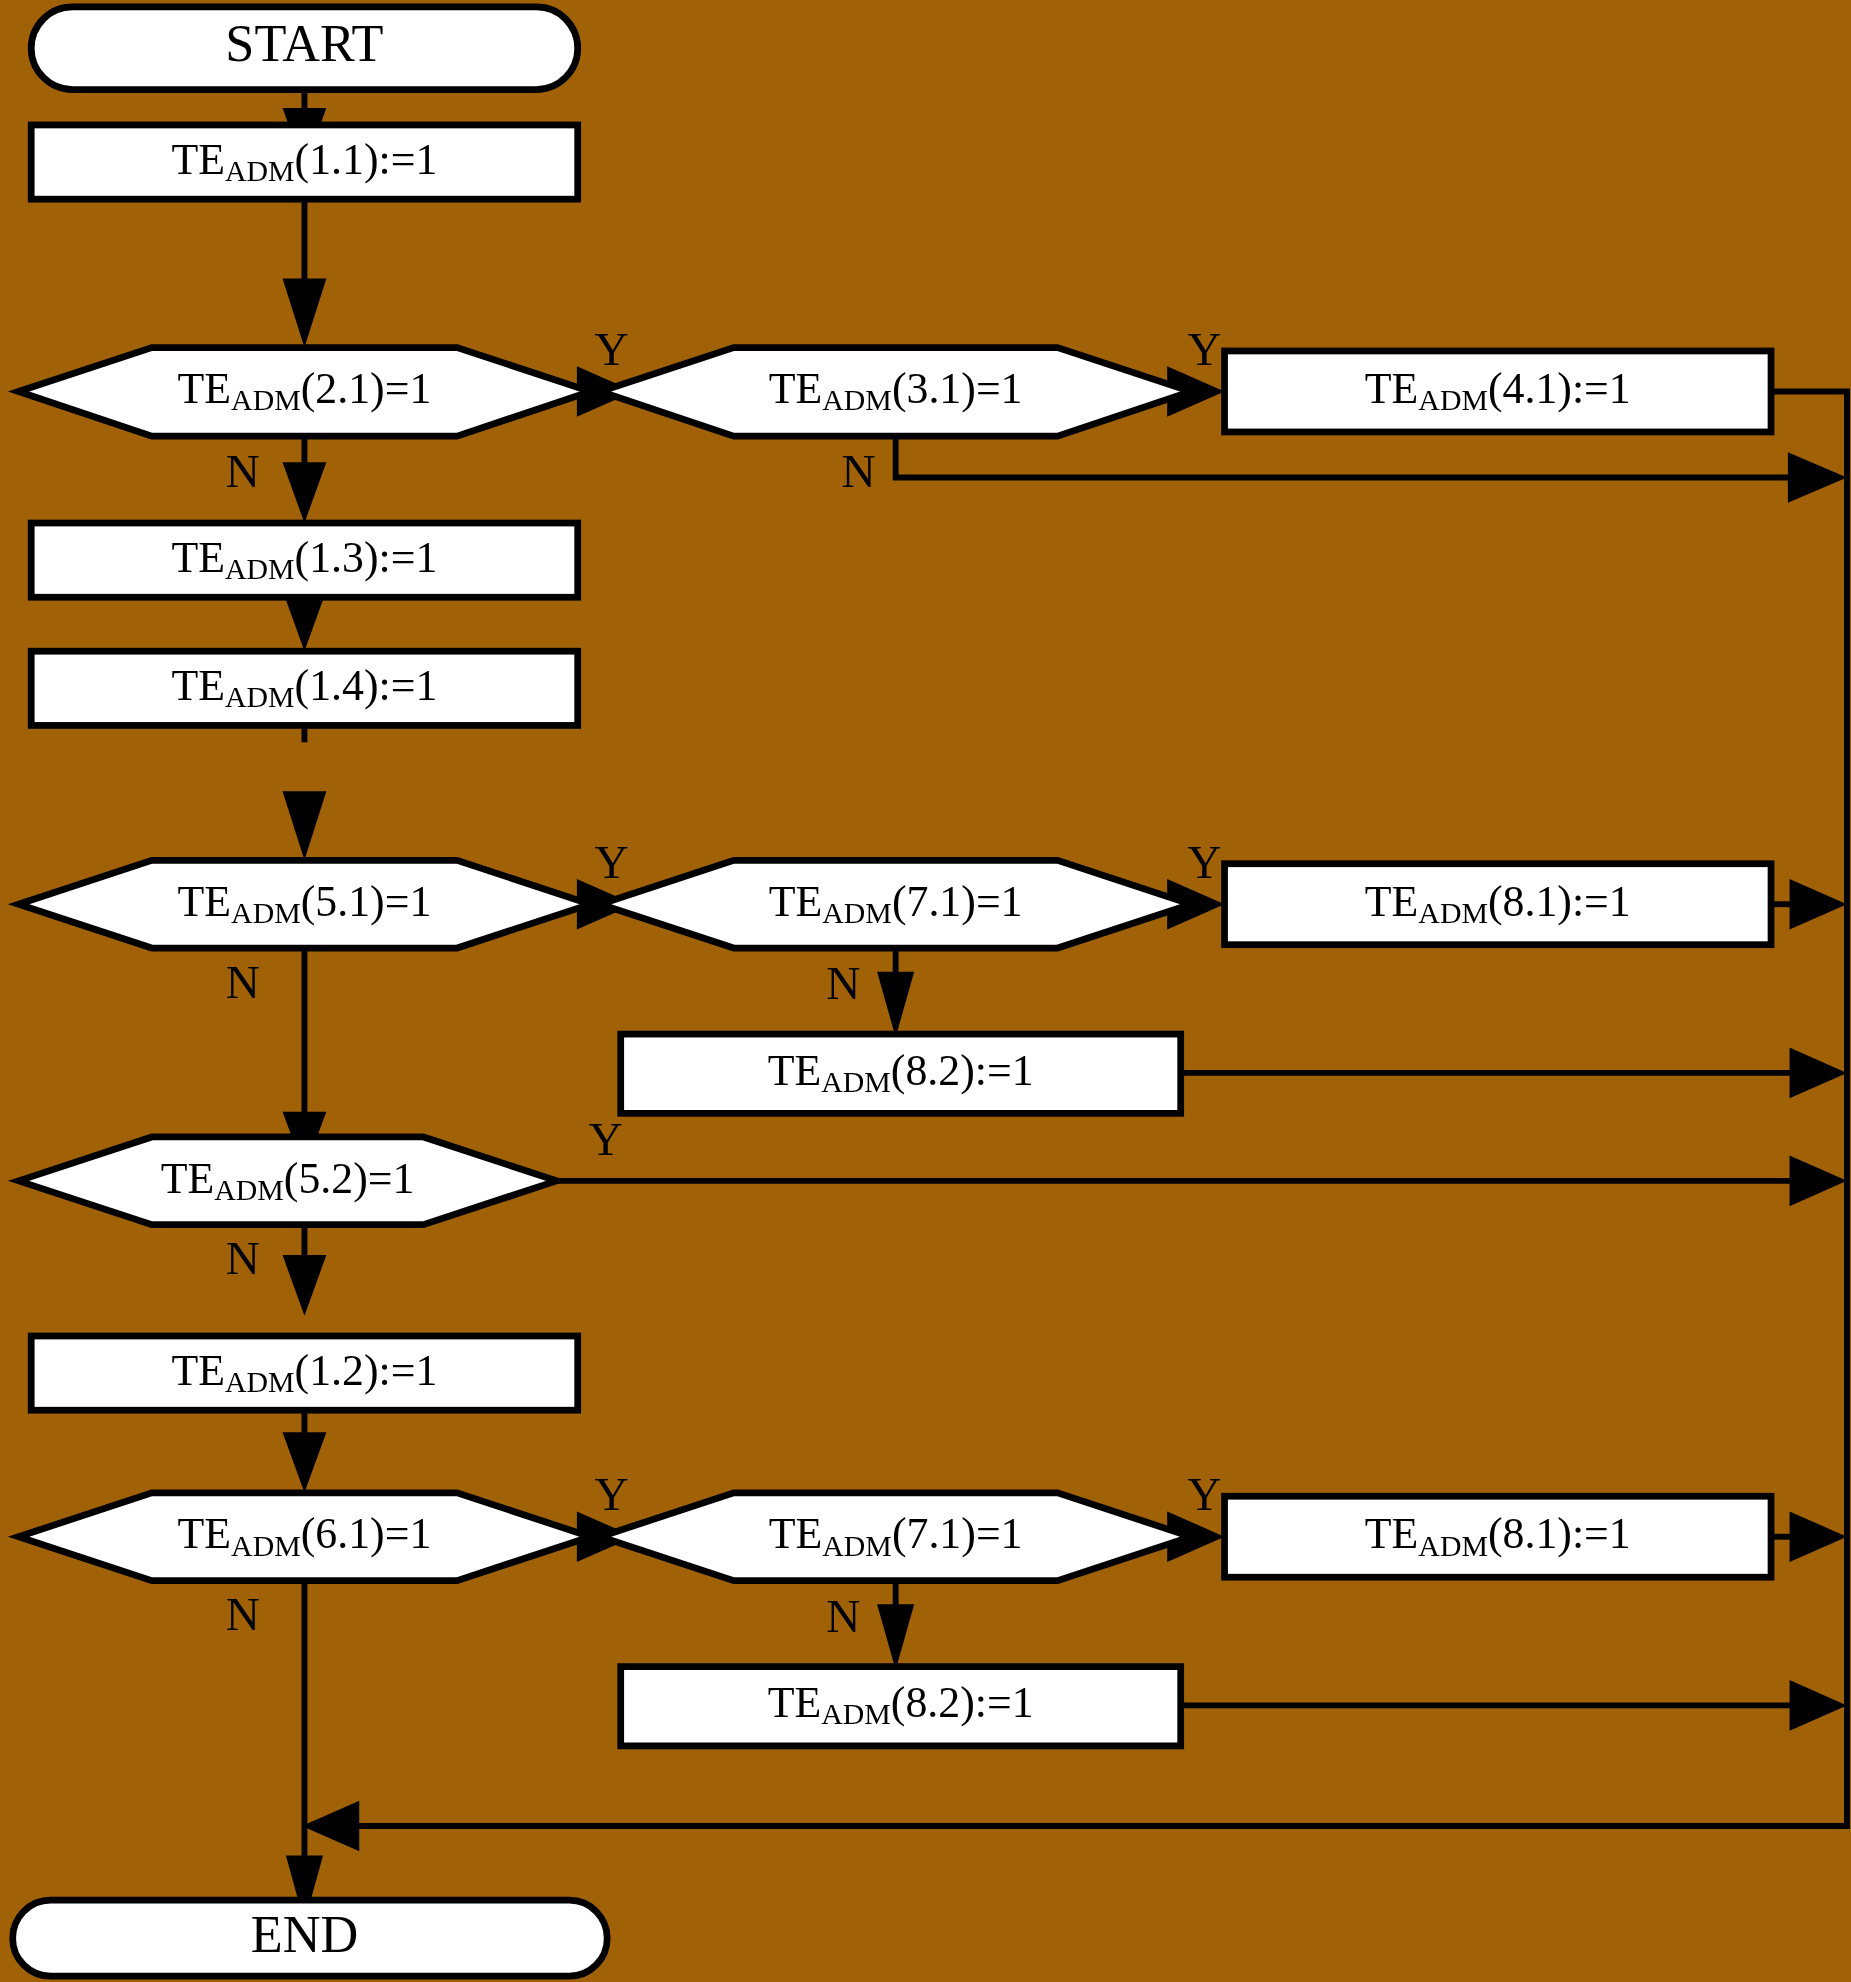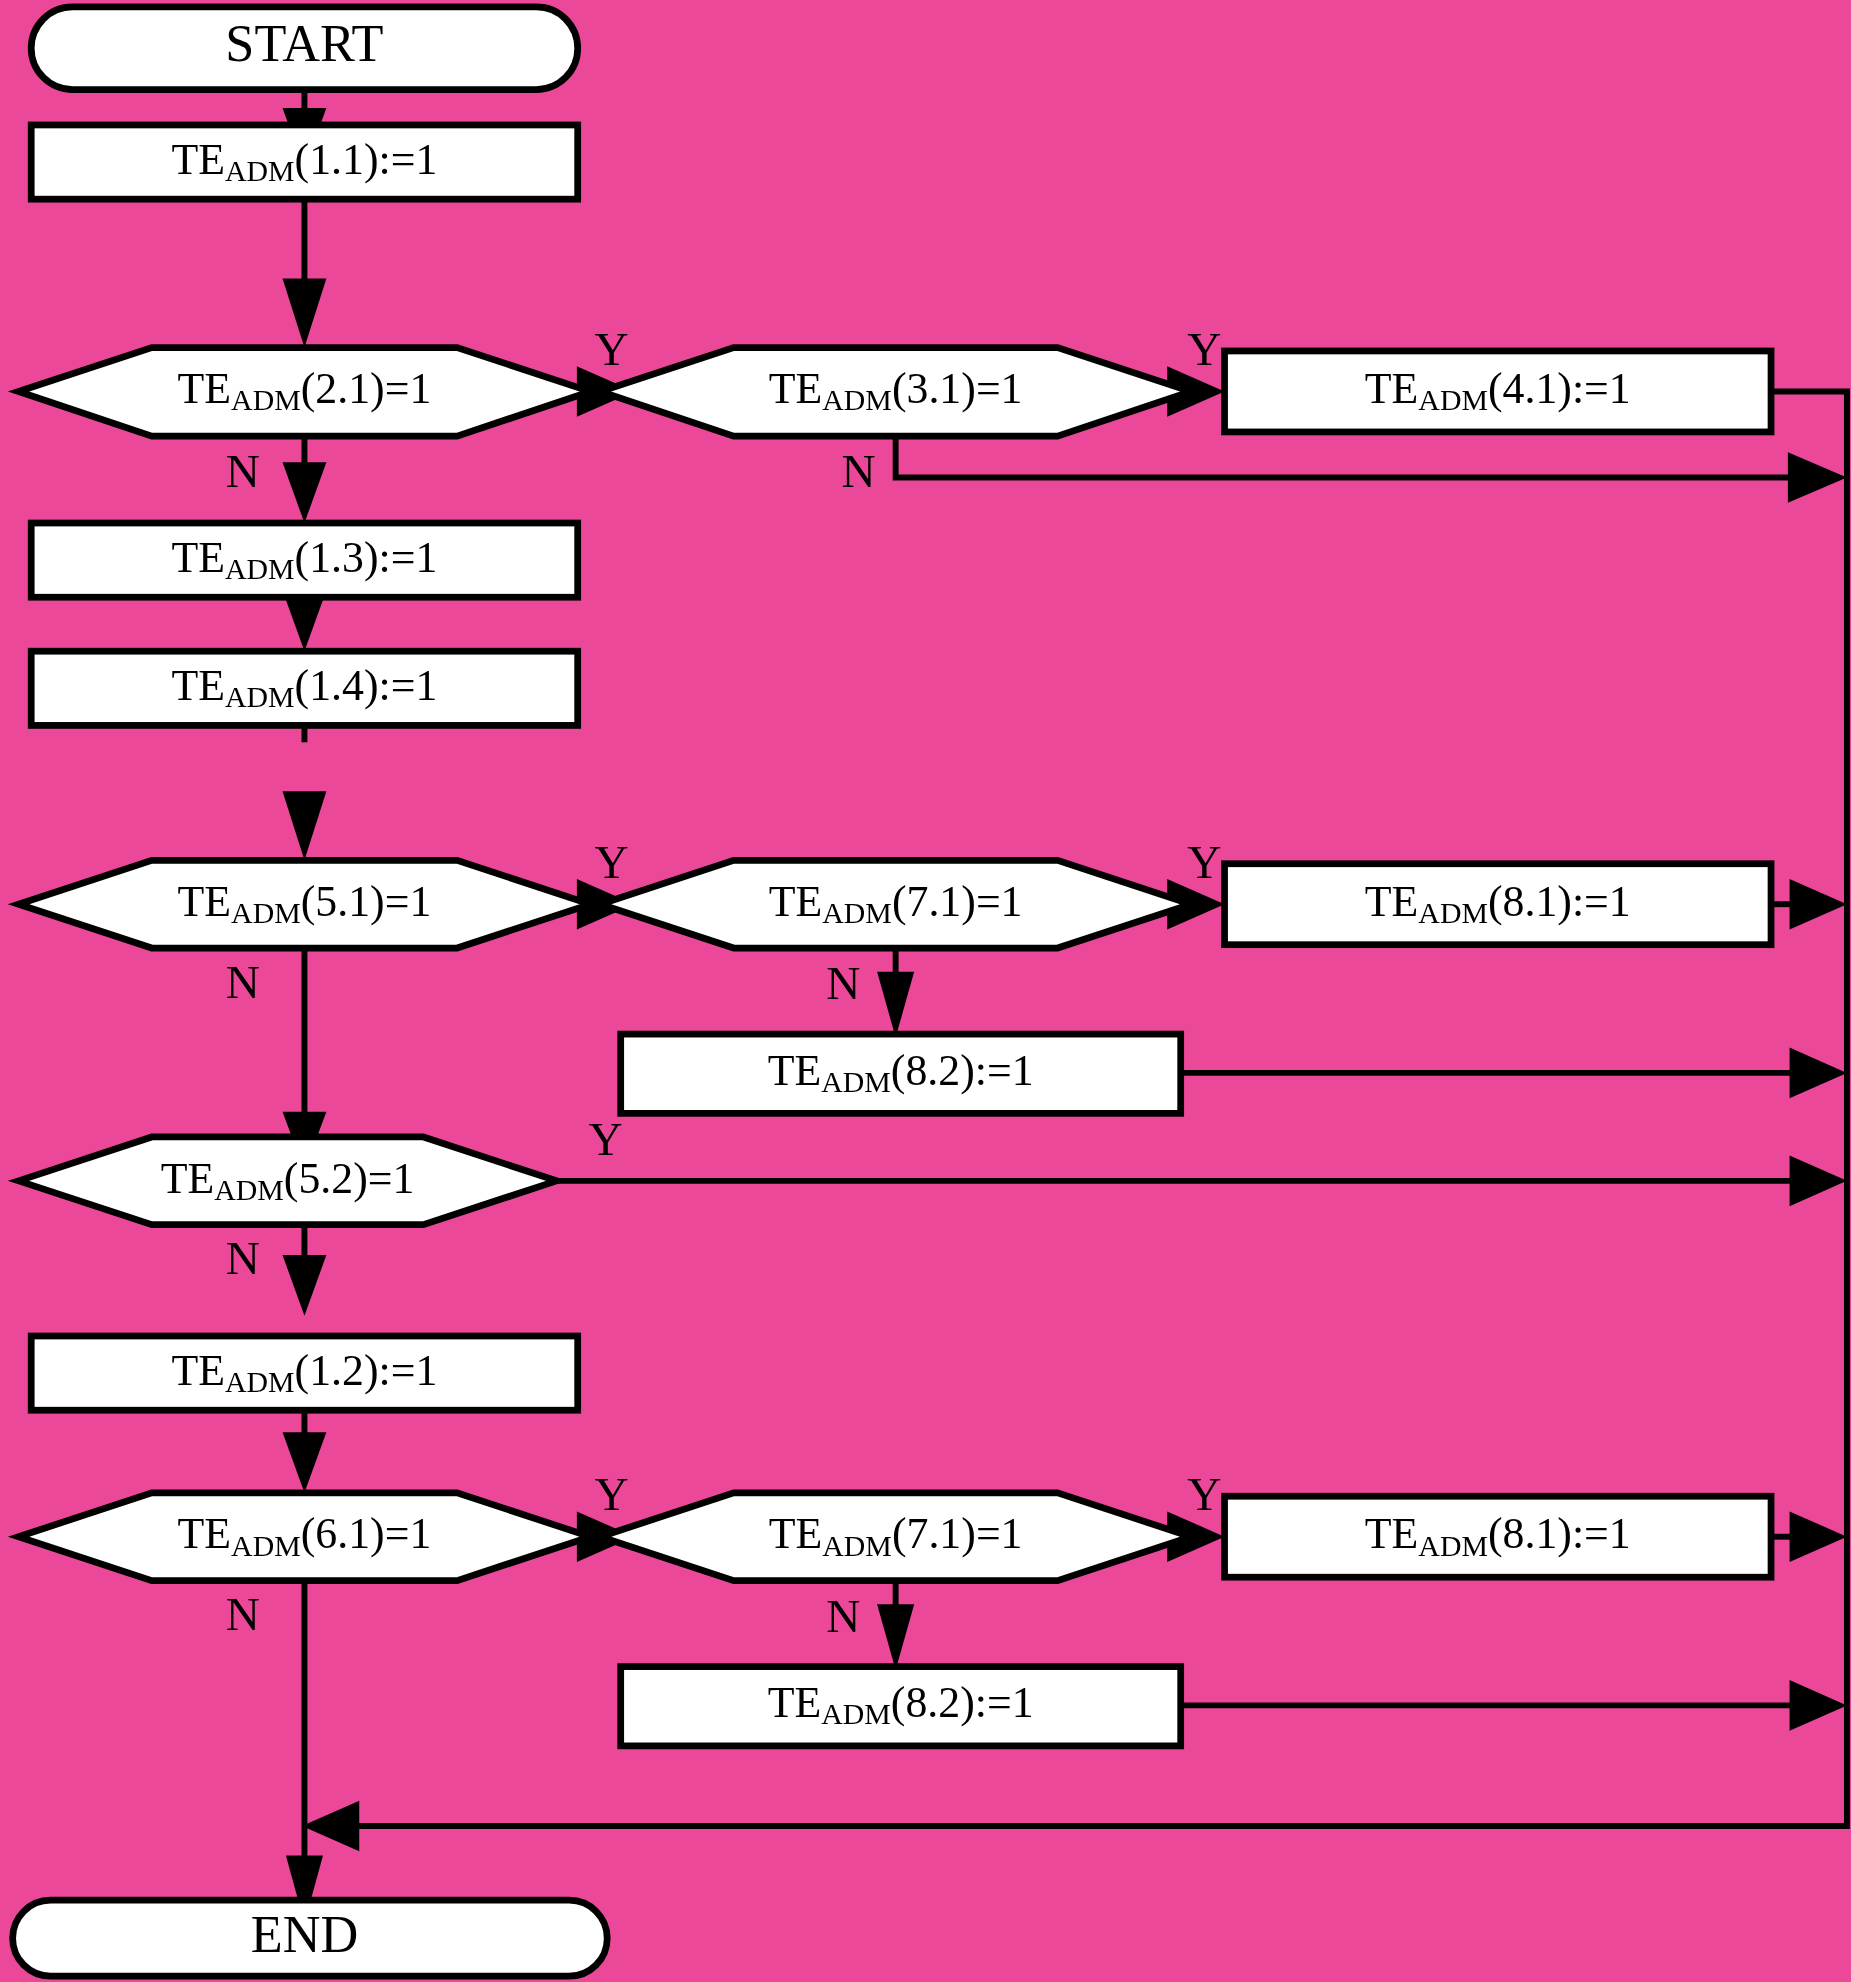--- a/index.html
+++ b/index.html
@@ -8,21 +8,21 @@
     padding: 0;
     background: #ffffff;
   }
   body {
     font-family: "Liberation Serif", "DejaVu Serif", serif;
   }
   #flow-root {
     position: relative;
     width: 1852px;
     height: 1983px;
-    background: #ec4899;
+    background: #a16207;
     overflow: hidden;
   }
   #flow-svg {
     position: absolute;
     left: 0;
     top: 0;
     width: 1852px;
     height: 1983px;
   }
   .node-text {

